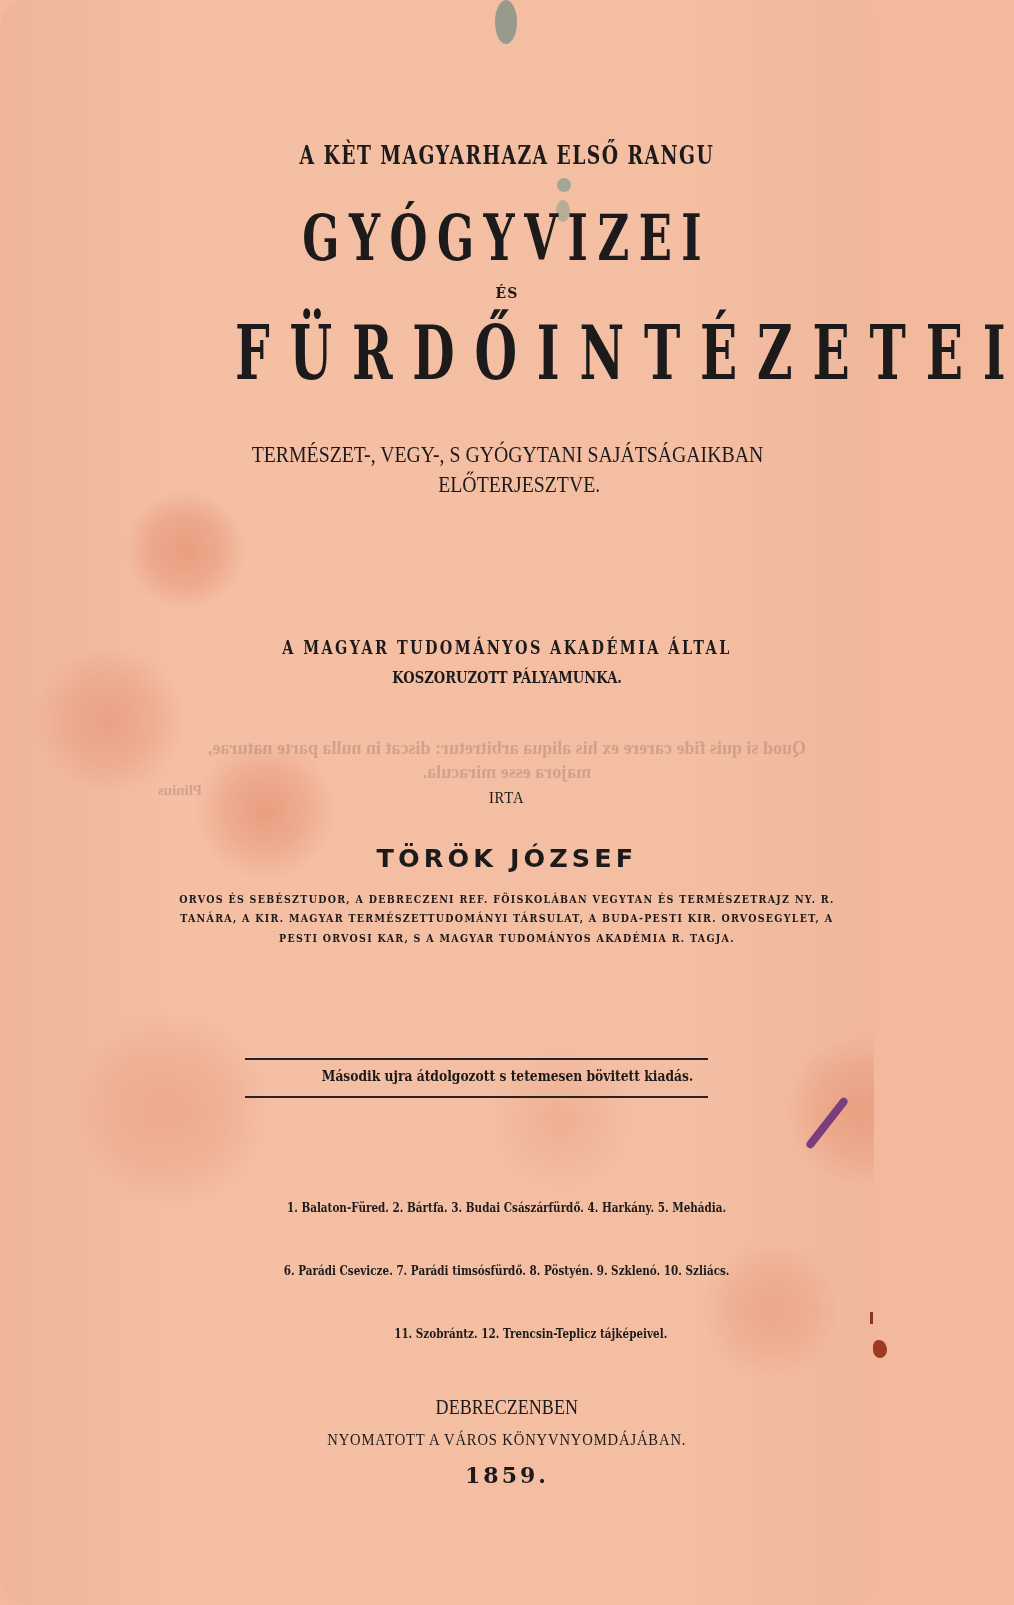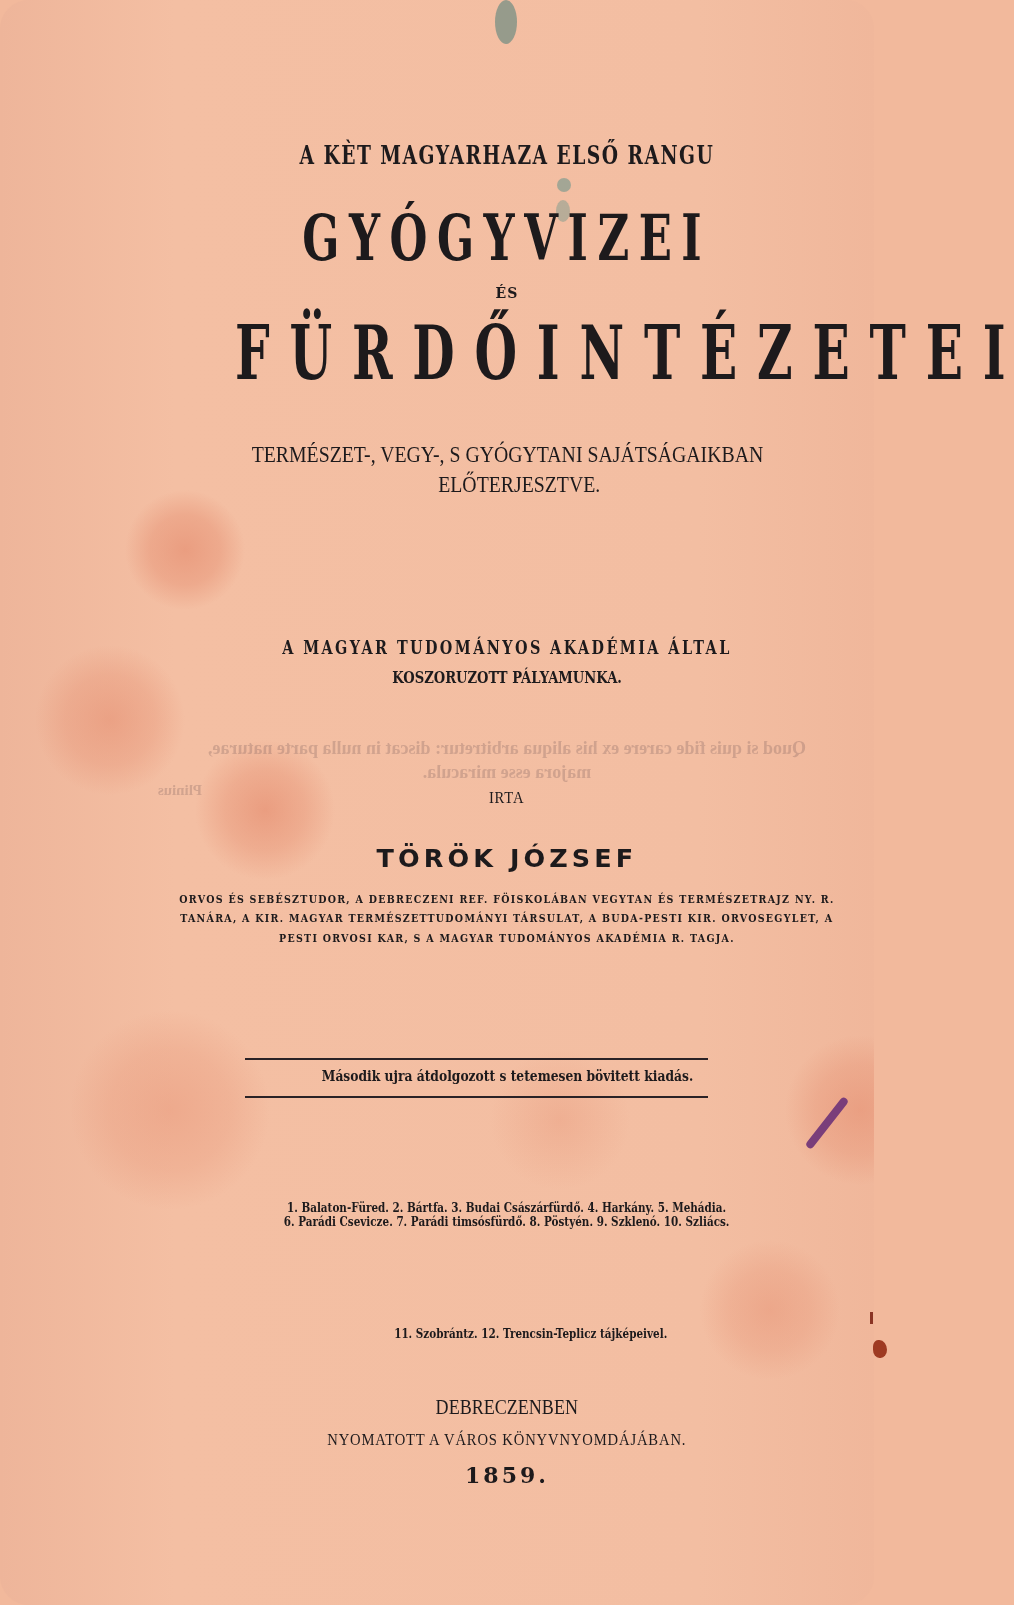--- a/index.html
+++ b/index.html
@@ -156,21 +156,21 @@
       font-size: 15px;
     }
     .edition .cond { transform: scaleX(0.82); }
     .places {
       font-family: "DejaVu Serif", serif;
       font-size: 13px;
       font-weight: bold;
     }
     .places .cond { transform: scaleX(0.8); }
     .places1 { top: 1200px; }
-    .places2 { top: 1214px; }
+    .places2 { top: 1263px; }
     .places3 { top: 1326px; padding-left: 24px; }
     .city {
       top: 1394px;
       font-family: "Liberation Serif", serif;
       font-size: 22px;
     }
     .city .cond { transform: scaleX(0.82); }
     .printer {
       top: 1430px;
       font-family: "Liberation Serif", serif;

